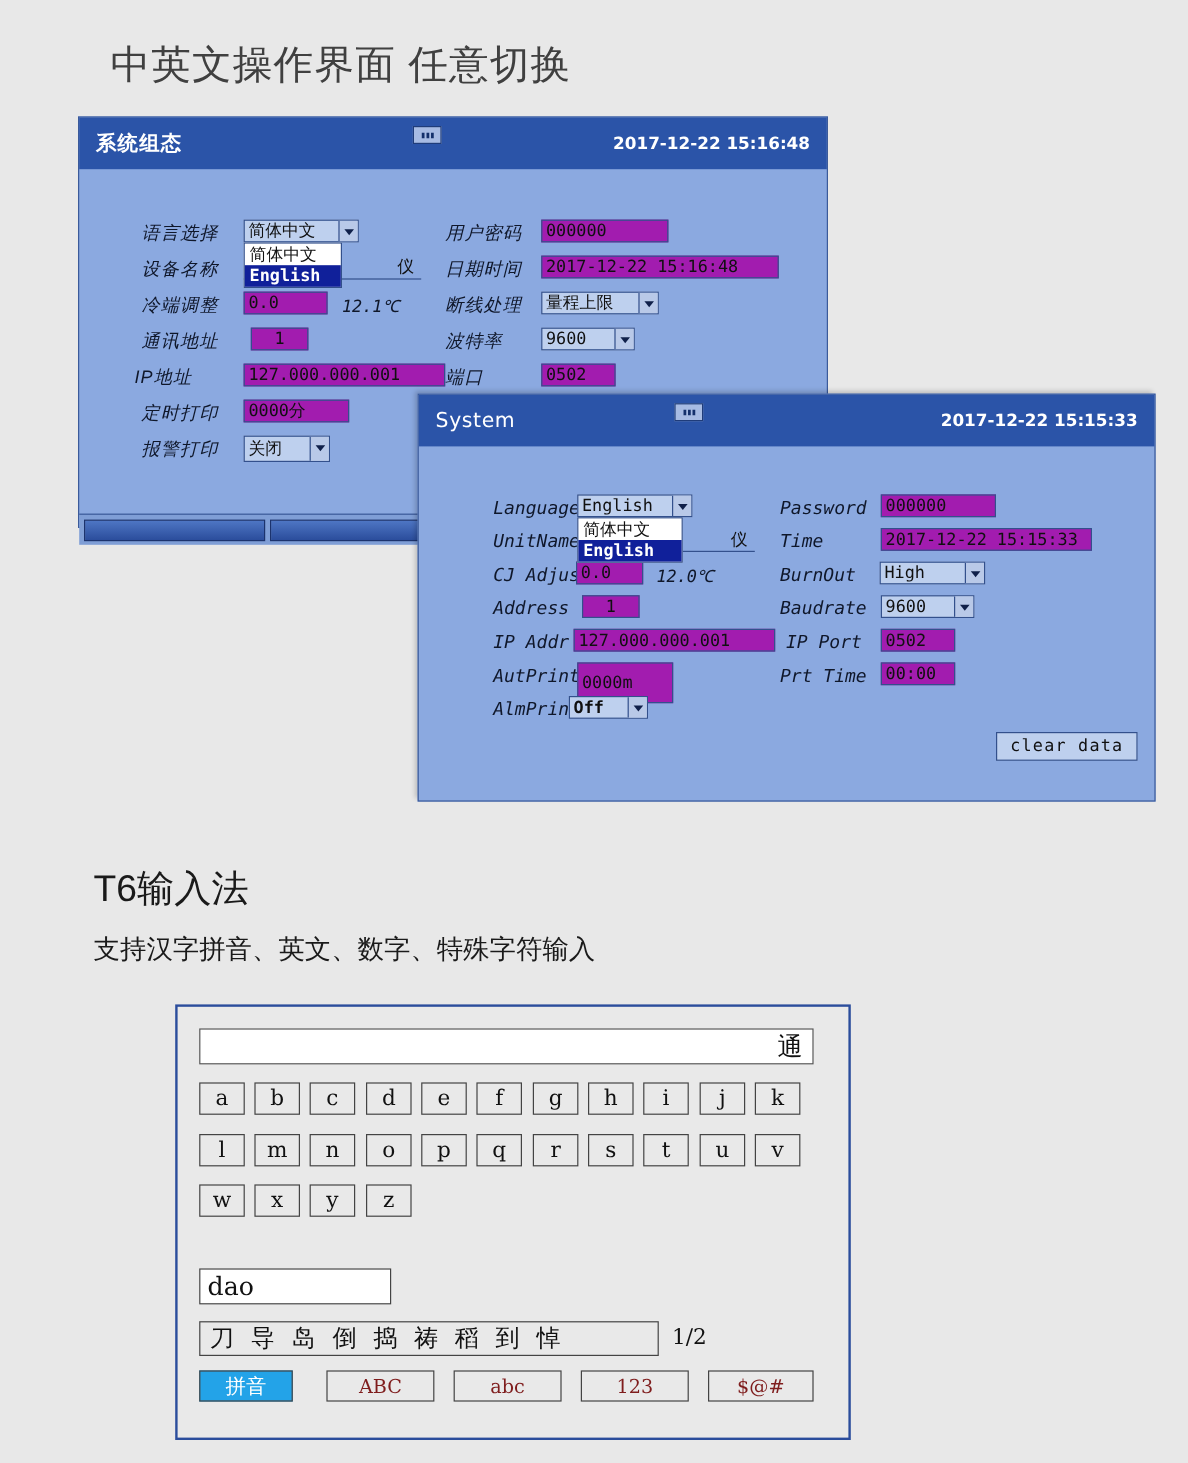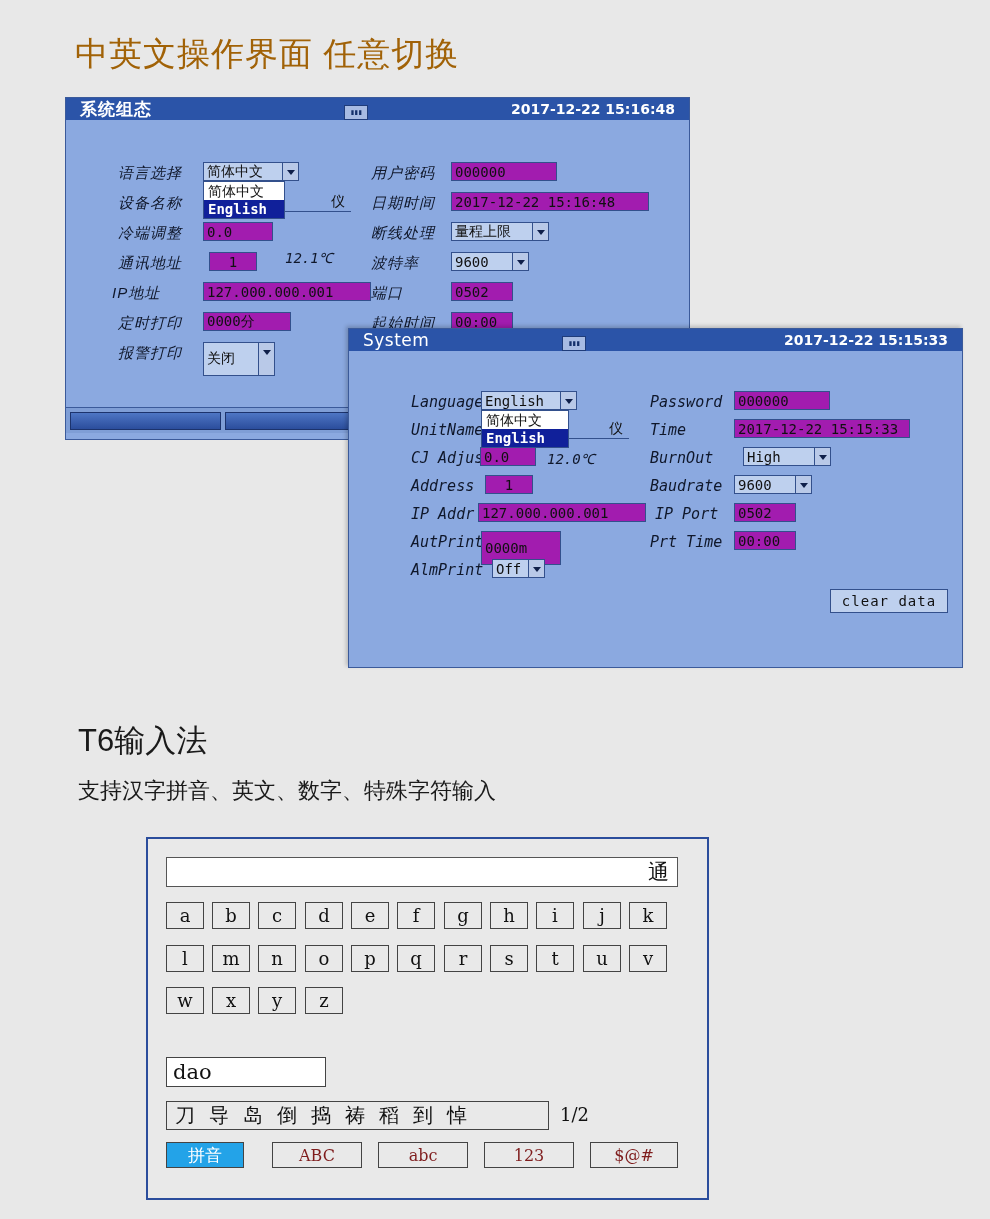--- a/index.html
+++ b/index.html
@@ -9,23 +9,23 @@
     height: 1219px;
     background: #e8e8e8;
     font-family: "Liberation Sans", sans-serif;
     position: relative;
     overflow: hidden;
   }
 
   
   .heading-1 {
     position: absolute;
-    left: 75px; top: 32px;
+    left: 92px; top: 32px;
     font-size: 33px;
-    color: #a16207;
+    color: #404040;
     letter-spacing: 1px;
   }
   .heading-2 {
     position: absolute;
     left: 78px; top: 720px;
     font-size: 31px;
     color: #1a1a1a;
   }
   .subheading {
     position: absolute;
@@ -35,21 +35,21 @@
   }
 
   
   .panel {
     position: absolute;
     background: #8ba9e0;
     border: 1px solid #3b5a9a;
     font-family: "DejaVu Sans Mono", monospace;
   }
   .panel-title {
-    height: 22px;
+    height: 43px;
     background: linear-gradient(to bottom, #2b54a8 0%, #2b54a8 100%);
     color: #ffffff;
     display: flex;
     align-items: center;
     position: relative;
   }
   .panel-title .ttl {
     font-size: 17px;
     margin-left: 14px;
     font-family: "Liberation Sans", sans-serif;
@@ -342,29 +342,29 @@
       <span class="arrow"></span>
     </div>
     <div class="dropdown" style="left:137px; top:61px; width:82px;">
       <div class="opt cn">简体中文</div>
       <div class="opt sel">English</div>
     </div>
 
     <div class="field plain" style="left:137px; top:72px; width:148px; height:20px; justify-content:flex-end; padding-right:6px;">仪</div>
 
     <div class="field" style="left:137px; top:102px; width:70px; height:19px;">0.0</div>
-    <div class="lbl en" style="left:219px; top:104px; font-size:14px;margin-top:24px;">12.1℃</div>
+    <div class="lbl en" style="left:219px; top:104px; font-size:14px;">12.1℃</div>
 
     <div class="field center" style="left:143px; top:132px; width:48px; height:19px;">1</div>
 
     <div class="field" style="left:137px; top:162px; width:168px; height:19px;">127.000.000.001</div>
 
     <div class="field" style="left:137px; top:192px; width:88px; height:19px;">0000分</div>
 
-    <div class="combo" style="left:137px; top:222px; width:72px; height:34px;">
+    <div class="combo" style="left:137px; top:222px; width:72px; height:22px;">
       <span class="val" style="font-family:'Liberation Sans',sans-serif;">关闭</span>
       <span class="arrow"></span>
     </div>
 
     <div class="lbl cn" style="left:305px; top:44px;">用户密码</div>
     <div class="lbl cn" style="left:305px; top:74px;">日期时间</div>
     <div class="lbl cn" style="left:305px; top:104px;">断线处理</div>
     <div class="lbl cn" style="left:305px; top:134px;">波特率</div>
     <div class="lbl cn" style="left:305px; top:164px;">端口</div>
     <div class="lbl cn" style="left:305px; top:194px;">起始时间</div>
@@ -420,35 +420,35 @@
 
     <div class="field" style="left:131px; top:96px; width:56px; height:19px;">0.0</div>
     <div class="lbl en" style="left:198px; top:98px; font-size:14px;">12.0℃</div>
 
     <div class="field center" style="left:136px; top:124px; width:48px; height:19px;">1</div>
 
     <div class="field" style="left:129px; top:152px; width:168px; height:19px;">127.000.000.001</div>
 
     <div class="field" style="left:132px; top:180px; width:80px; height:34px;">0000m</div>
 
-    <div class="combo" style="left:143px; top:208px; width:53px; height:19px;">
+    <div class="combo" style="left:125px; top:208px; width:66px; height:19px;font-weight:bold;">
       <span class="val">Off</span>
       <span class="arrow"></span>
     </div>
 
     <div class="lbl en" style="left:301px; top:42px;">Password</div>
     <div class="lbl en" style="left:301px; top:70px;">Time</div>
     <div class="lbl en" style="left:301px; top:98px;">BurnOut</div>
     <div class="lbl en" style="left:301px; top:126px;">Baudrate</div>
     <div class="lbl en" style="left:306px; top:154px;">IP Port</div>
     <div class="lbl en" style="left:301px; top:182px;">Prt Time</div>
 
     <div class="field" style="left:385px; top:40px; width:96px; height:19px;">000000</div>
     <div class="field" style="left:385px; top:68px; width:176px; height:19px;">2017-12-22 15:15:33</div>
-    <div class="combo" style="left:394px; top:96px; width:88px; height:19px;">
+    <div class="combo" style="left:384px; top:96px; width:88px; height:19px;">
       <span class="val">High</span>
       <span class="arrow"></span>
     </div>
     <div class="combo" style="left:385px; top:124px; width:78px; height:19px;">
       <span class="val">9600</span>
       <span class="arrow"></span>
     </div>
     <div class="field" style="left:385px; top:152px; width:62px; height:19px;">0502</div>
     <div class="field" style="left:385px; top:180px; width:62px; height:19px;">00:00</div>
 

